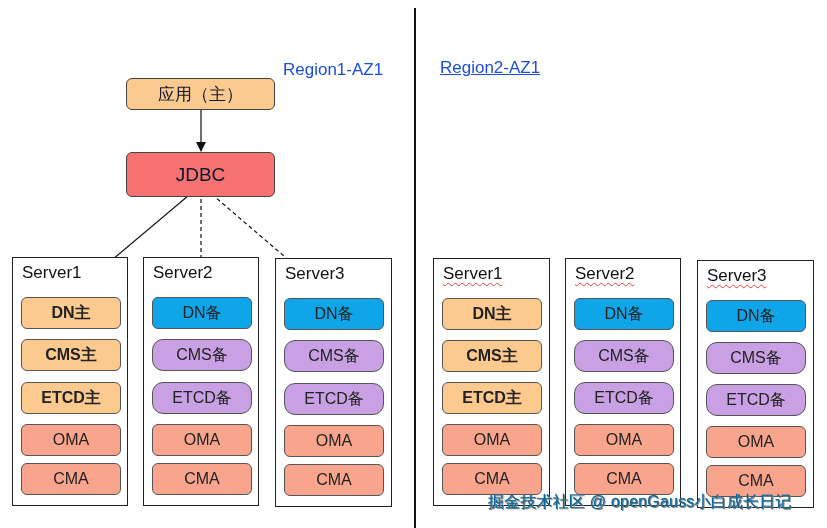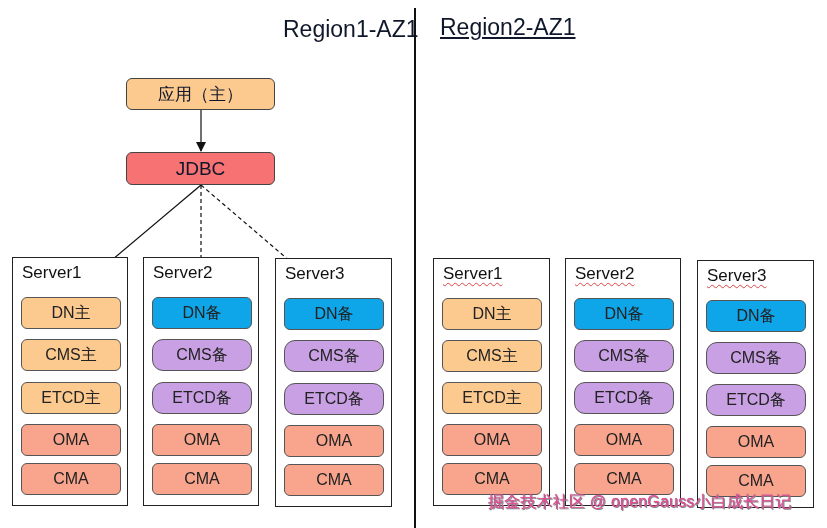--- a/index.html
+++ b/index.html
@@ -1,36 +1,36 @@
 <!DOCTYPE html>
 <html><head>
 <meta charset="utf-8">
 <style>
   html, body { margin: 0; padding: 0; background: #ffffff; }
   body { width: 827px; height: 528px; position: relative; overflow: hidden;
          font-family: "Liberation Sans", "DejaVu Sans", sans-serif; color: #1a1a1a; }
   .abs { position: absolute; }
-  .region-title { font-size: 23px; color: #0f172a; white-space: nowrap; }
+  .region-title { font-size: 17px; color: #1d4ed8; white-space: nowrap; margin-top: 44px; }
   .divider { position: absolute; left: 414px; top: 8px; width: 2px; height: 520px; background: #111; }
   .node { position: absolute; box-sizing: border-box; border: 1px solid #444; border-radius: 6px;
           display: flex; align-items: center; justify-content: center; font-size: 17px; color: #0f172a; }
   .app { background: #fcc98f; }
   .jdbc { background: #f77272; font-size: 19px; }
   .server { position: absolute; box-sizing: border-box; border: 1.5px solid #222; background: #fff; }
   .server-title { position: absolute; left: 9px; top: 5px; font-size: 17px; color: #111; }
   .server-title.wavy { text-decoration: underline wavy #d44; text-decoration-thickness: 1px; text-underline-offset: 3px; }
   .comp { position: absolute; left: 8px; width: 100px; height: 32px; box-sizing: border-box;
           border: 1px solid #555; border-radius: 6px; display: flex; align-items: center;
           justify-content: center; font-size: 16px; color: #222; }
-  .c-primary { background: #fcc98f; }
+  .c-primary { background: #fcc98f; font-weight: bold; }
   .c-green { background: #0ea5e9; }
   .c-purple { background: #c9a0e4; border-radius: 11px; }
   .c-salmon { background: #f9a58d; }
   svg.arrows { position: absolute; left: 0; top: 0; }
-  .watermark { position: absolute; left: 488px; top: 492px; font-size: 16px; color: #ec4899;
+  .watermark { position: absolute; left: 488px; top: 492px; font-size: 16px; color: #0369a1;
                white-space: nowrap; text-shadow: 0 0 1px #777, 1px 1px 0 #888; letter-spacing: 0.2px; }
 </style>
 </head>
 <body>
 
 <div class="abs region-title" style="left:283px; top:16px;">Region1-AZ1</div>
 <div class="abs region-title" style="left:440px; top:14px;text-decoration:underline;">Region2-AZ1</div>
 <div class="divider"></div>
 
 <svg class="arrows" width="827" height="528">
@@ -39,21 +39,21 @@
       <path d="M0,0 L10,5 L0,10 z" fill="#111"></path>
     </marker>
   </defs>
   <line x1="201" y1="110" x2="201" y2="151" stroke="#111" stroke-width="1.2" marker-end="url(#ah)"></line>
   <line x1="201" y1="185" x2="68" y2="297" stroke="#111" stroke-width="1.2" marker-end="url(#ah)"></line>
   <line x1="201" y1="185" x2="201" y2="297" stroke="#111" stroke-width="1.2" stroke-dasharray="4,3" marker-end="url(#ah)"></line>
   <line x1="201" y1="185" x2="333" y2="298" stroke="#111" stroke-width="1.2" stroke-dasharray="4,3" marker-end="url(#ah)"></line>
 </svg>
 
 <div class="node app" style="left:126px; top:78px; width:149px; height:32px;">应用（主）</div>
-<div class="node jdbc" style="left:126px; top:152px; width:149px; height:33px;">JDBC</div>
+<div class="node jdbc" style="left:126px; top:152px; width:149px; height:45px;">JDBC</div>
 
 <div class="server" style="left:12px; top:257px; width:116px; height:249px;">
   <div class="server-title">Server1</div>
   <div class="comp c-primary" style="top:39px;">DN主</div>
   <div class="comp c-primary" style="top:81px;">CMS主</div>
   <div class="comp c-primary" style="top:124px;">ETCD主</div>
   <div class="comp c-salmon" style="top:166px;">OMA</div>
   <div class="comp c-salmon" style="top:205px;">CMA</div>
 </div>
 

